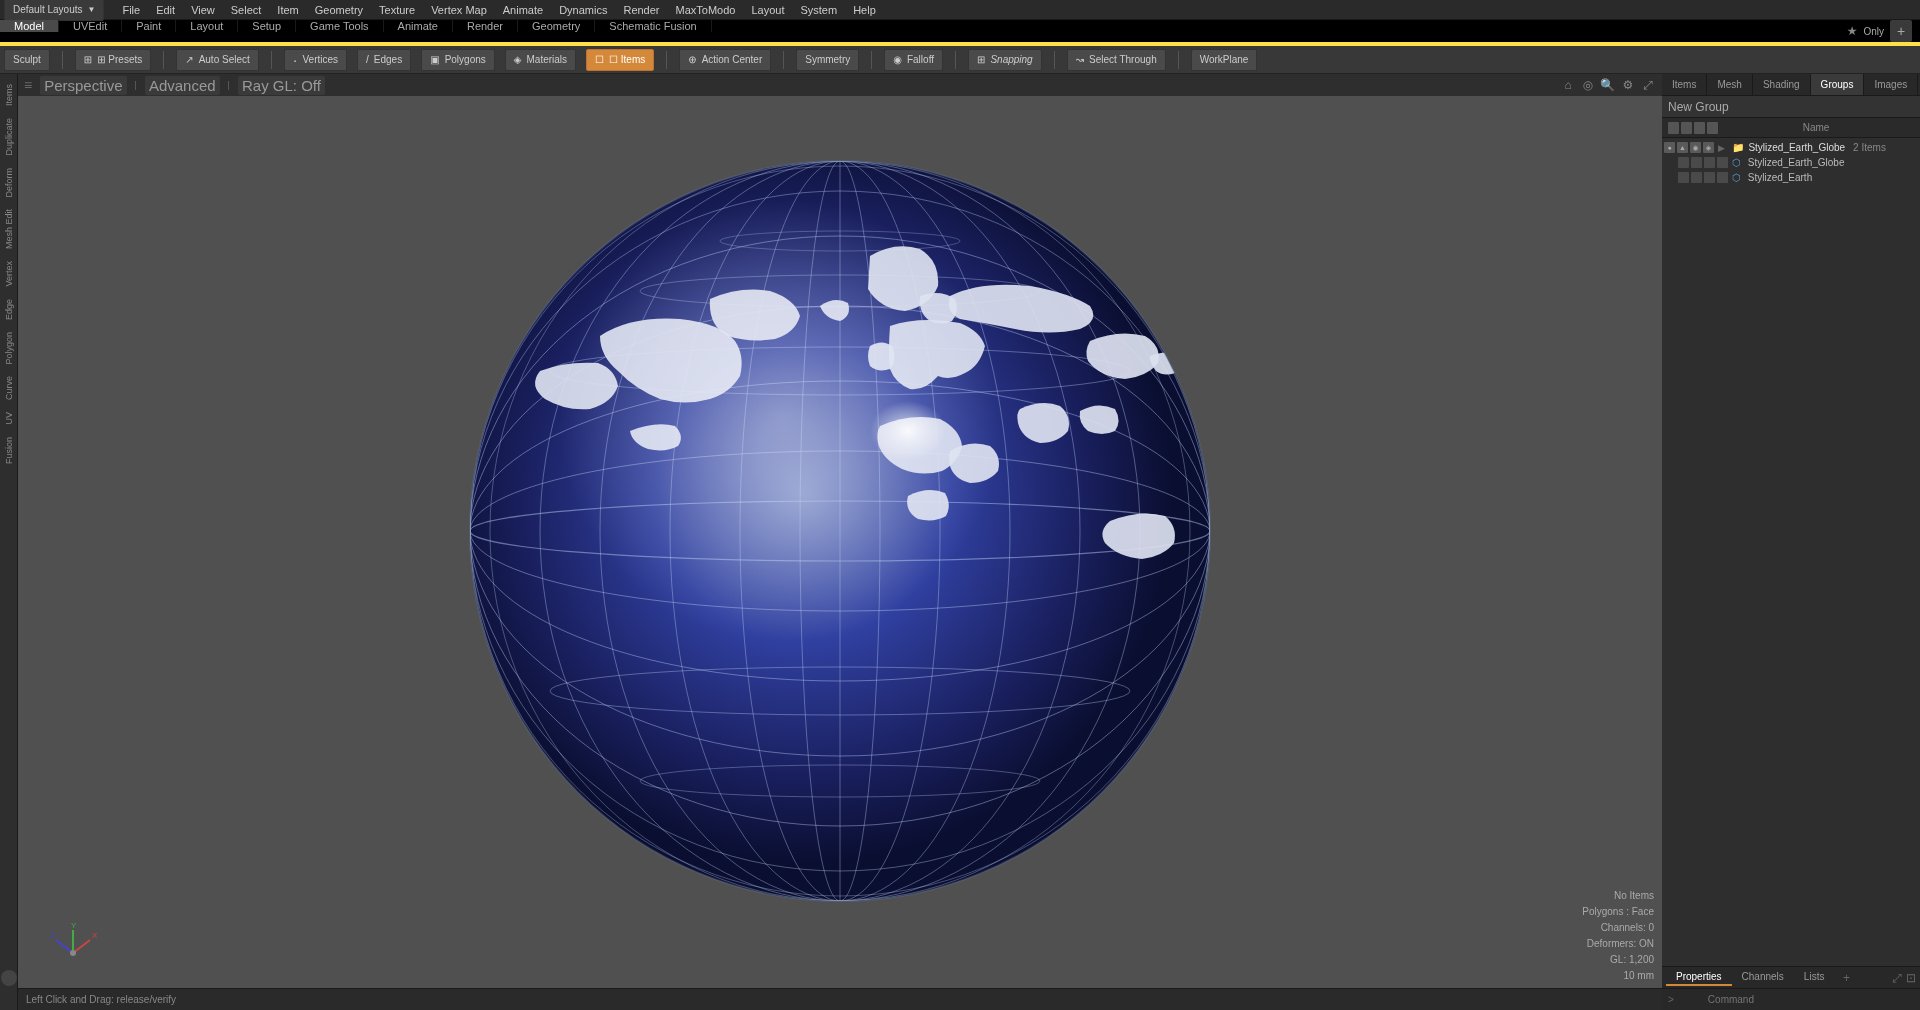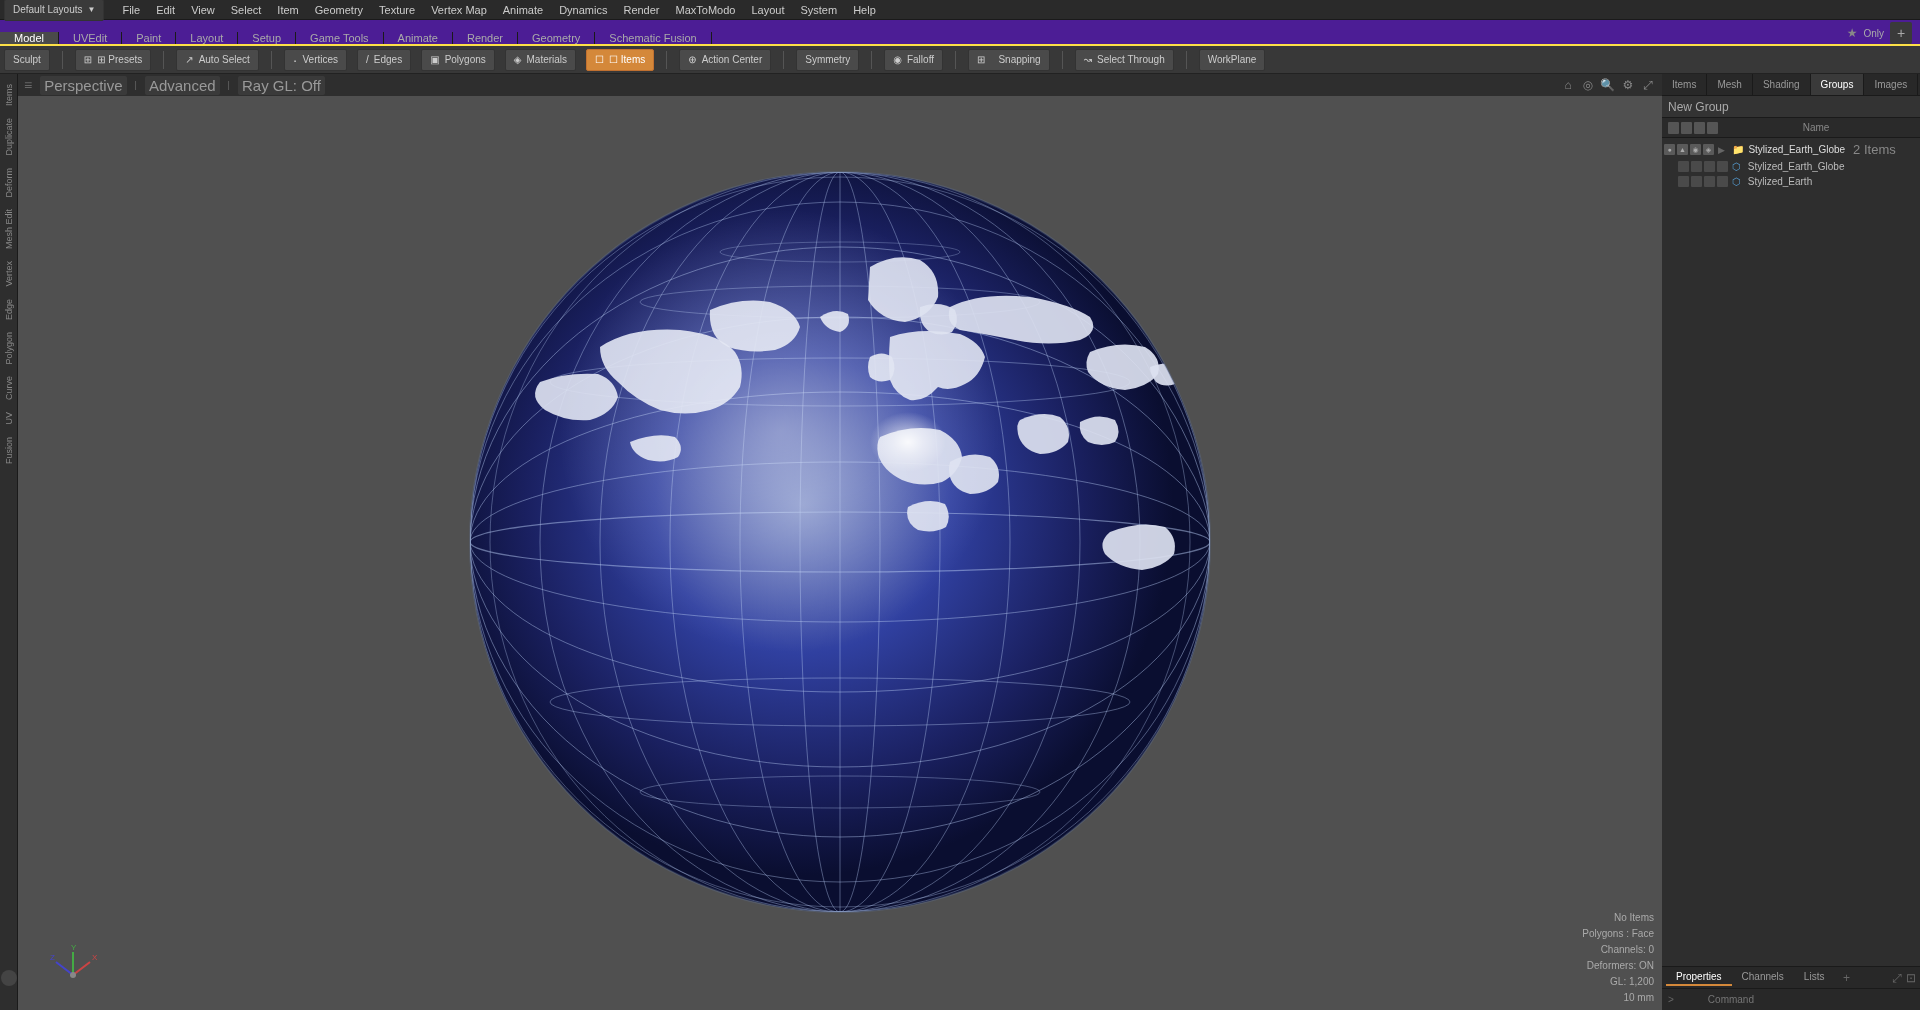--- a/index.html
+++ b/index.html
@@ -27,24 +27,24 @@
     .menu-item {
       padding: 2px 8px;
       font-size: 11px;
       color: #ccc;
       cursor: pointer;
     }
 
     
     #tab-bar {
       height: 26px;
-      background: #4c1d95;
-      display: flex;
-      align-items: flex-end;
-      border-bottom: 2px solid #fde047;
+      background: #000000;
+      display: flex;
+      align-items: flex-start;
+      border-bottom: 4px solid #fde047;
     }
     .tab {
       padding: 0 14px;
       display: flex;
       align-items: center;
       font-size: 11px;
       color: #aaa;
       cursor: pointer;
       border-right: 1px solid #1a1a1a;
     }
@@ -473,21 +473,21 @@
     <span>Symmetry</span>
   </div>
   <div class="toolbar-sep"></div>
   <div class="toolbar-btn">
     <span>◉</span>
       <span style="margin-left:2px;">Falloff</span>
   </div>
   <div class="toolbar-sep"></div>
   <div class="toolbar-btn">
     <span>⊞</span>
-      <span style="margin-left:10px;">Snapping</span>
+      <span style="margin-left:2px;font-style:italic;">Snapping</span>
   </div>
   <div class="toolbar-sep"></div>
   <div class="toolbar-btn">
     <span>↝</span>
       <span style="margin-left:2px;">Select Through</span>
   </div>
   <div class="toolbar-sep"></div>
   <div class="toolbar-btn">
     <span>WorkPlane</span>
   </div>
@@ -663,20 +663,23 @@
       <div id="viewport-footer">
         <div>No Items</div>
         <div>Polygons : Face</div>
         <div>Channels: 0</div>
         <div>Deformers: ON</div>
         <div>GL: 1,200</div>
         <div>10 mm</div>
       </div>
     </div>
 
+    <div id="status-bar">
+      <span>Left Click and Drag:  release/verify</span>
+    </div>
   </div>
 
   <div id="right-panel-wrapper">
 
     <div id="right-panel-tabs">
       <div id="rp-tabs-container" style="display:flex;align-items:stretch;flex:1;">
           <div class="rp-tab">Items</div>
           <div class="rp-tab">Mesh</div>
           <div class="rp-tab">Shading</div>
           <div class="rp-tab active">Groups</div>
@@ -703,21 +706,21 @@
       <div class="tree-group-header">
         <div style="display:flex;gap:2px;align-items:center;width:50px;">
           <div style="width:11px;height:11px;background:#5a5a5a;border-radius:1px;display:flex;align-items:center;justify-content:center;font-size:7px;color:#aaa;">●</div>
           <div style="width:11px;height:11px;background:#5a5a5a;border-radius:1px;display:flex;align-items:center;justify-content:center;font-size:7px;color:#aaa;">▲</div>
           <div style="width:11px;height:11px;background:#5a5a5a;border-radius:1px;display:flex;align-items:center;justify-content:center;font-size:7px;color:#aaa;">◉</div>
           <div style="width:11px;height:11px;background:#5a5a5a;border-radius:1px;display:flex;align-items:center;justify-content:center;font-size:7px;color:#aaa;">◈</div>
         </div>
         <span style="font-size:9px;color:#666;margin-right:3px;">▶</span>
         <span style="color:#d4883a;">📁</span>
         <span style="color:#ddd;font-size:10px;">Stylized_Earth_Globe</span>
-        <span style="color:#888;font-size:13px;margin-left:4px;">2 Items</span>
+        <span style="color:#888;font-size:10px;margin-left:4px;">2 Items</span>
       </div>
 
       <div id="tree-items">
           <div class="tree-row">
       <div style="display:flex;gap:2px;align-items:center;width:50px;">
         <div style="width:11px;height:11px;background:#4a4a4a;border-radius:1px;"></div>
         <div style="width:11px;height:11px;background:#4a4a4a;border-radius:1px;"></div>
         <div style="width:11px;height:11px;background:#4a4a4a;border-radius:1px;"></div>
         <div style="width:11px;height:11px;background:#4a4a4a;border-radius:1px;"></div>
       </div>

